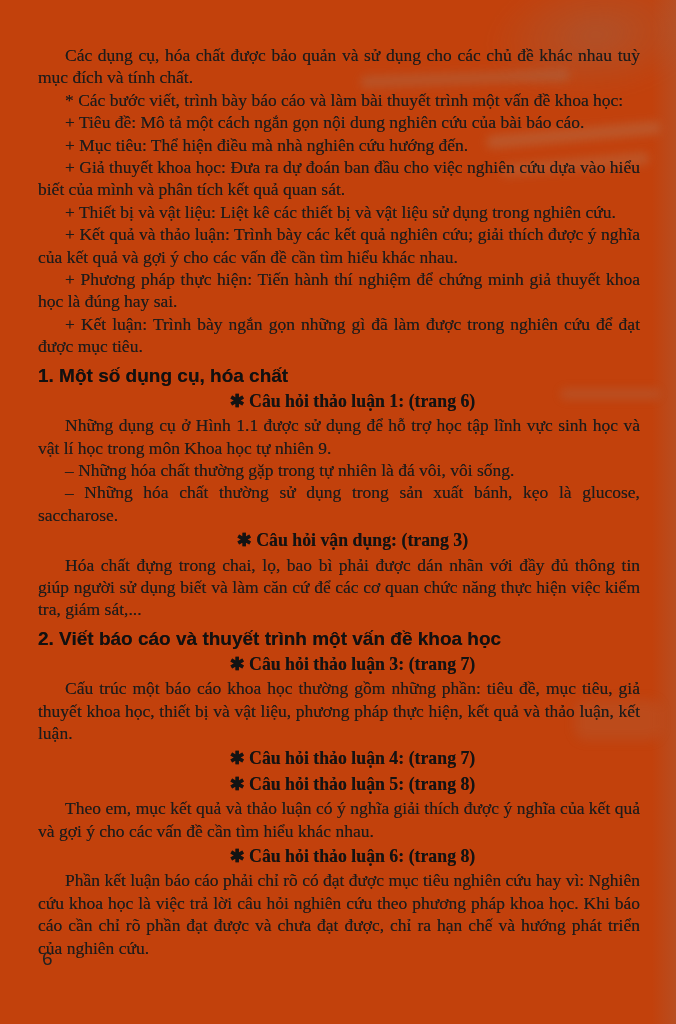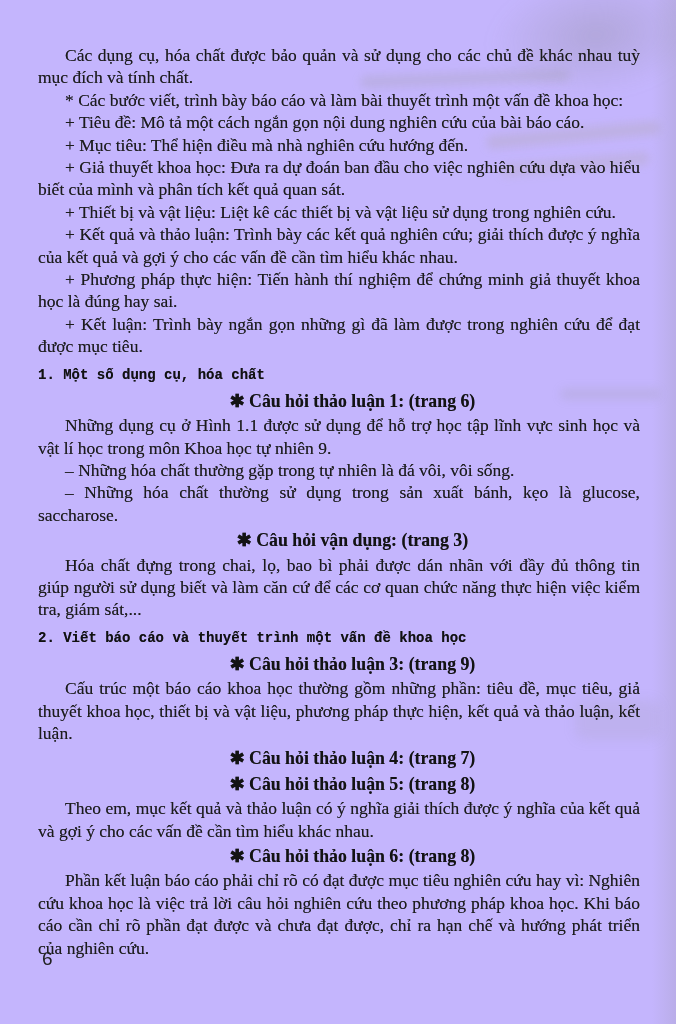--- a/index.html
+++ b/index.html
@@ -2,21 +2,21 @@
 <html lang="vi"><head>
 <meta charset="utf-8">
 <style>
   html, body { margin: 0; padding: 0; background: #e8e8e6; }
 
   .page {
     position: relative;
     width: 676px;
     height: 1024px;
     margin: 0 auto;
-    background: #c4b5fd;
+    background: #c2410c;
     overflow: hidden;
     font-family: "Liberation Serif", serif;
     color: #1c1c1c;
   }
 
   .content {
     position: absolute;
     left: 38px;
     top: 44px;
     width: 602px;
@@ -26,23 +26,23 @@
     margin: 0;
     font-size: 17.5px;
     line-height: 22.4px;
     text-align: justify;
     text-indent: 27px;
     text-shadow: 0 0 0.5px rgba(20,20,20,0.55);
   }
 
   .h-sans {
     margin: 6px 0 3px 0;
-    font-family: Liberation Mono, monospace;
+    font-family: Liberation Sans, sans-serif;
     font-weight: bold;
-    font-size: 14px;
+    font-size: 19px;
     line-height: 23px;
     color: #111;
     text-shadow: 0 0 0.5px rgba(0,0,0,0.5);
   }
 
   .h-q {
     margin: 3px 0 2px 0;
     padding-left: 27px;
     font-weight: bold;
     font-size: 17.8px;
@@ -141,21 +141,21 @@
 
     <h2 class="h-sans">1. Một số dụng cụ, hóa chất</h2>
     <h3 class="h-q">✱ Câu hỏi thảo luận 1: (trang 6)</h3>
     <p class="para">Những dụng cụ ở Hình 1.1 được sử dụng để hỗ trợ học tập lĩnh vực sinh học và vật lí học trong môn Khoa học tự nhiên 9.</p>
     <p class="para">– Những hóa chất thường gặp trong tự nhiên là đá vôi, vôi sống.</p>
     <p class="para">– Những hóa chất thường sử dụng trong sản xuất bánh, kẹo là glucose, saccharose.</p>
     <h3 class="h-q">✱ Câu hỏi vận dụng: (trang 3)</h3>
     <p class="para">Hóa chất đựng trong chai, lọ, bao bì phải được dán nhãn với đầy đủ thông tin giúp người sử dụng biết và làm căn cứ để các cơ quan chức năng thực hiện việc kiểm tra, giám sát,...</p>
 
     <h2 class="h-sans">2. Viết báo cáo và thuyết trình một vấn đề khoa học</h2>
-    <h3 class="h-q">✱ Câu hỏi thảo luận 3: (trang 9)</h3>
+    <h3 class="h-q">✱ Câu hỏi thảo luận 3: (trang 7)</h3>
     <p class="para">Cấu trúc một báo cáo khoa học thường gồm những phần: tiêu đề, mục tiêu, giả thuyết khoa học, thiết bị và vật liệu, phương pháp thực hiện, kết quả và thảo luận, kết luận.</p>
     <h3 class="h-q">✱ Câu hỏi thảo luận 4: (trang 7)</h3>
     <h3 class="h-q">✱ Câu hỏi thảo luận 5: (trang 8)</h3>
     <p class="para">Theo em, mục kết quả và thảo luận có ý nghĩa giải thích được ý nghĩa của kết quả và gợi ý cho các vấn đề cần tìm hiểu khác nhau.</p>
     <h3 class="h-q">✱ Câu hỏi thảo luận 6: (trang 8)</h3>
     <p class="para">Phần kết luận báo cáo phải chỉ rõ có đạt được mục tiêu nghiên cứu hay vì: Nghiên cứu khoa học là việc trả lời câu hỏi nghiên cứu theo phương pháp khoa học. Khi báo cáo cần chỉ rõ phần đạt được và chưa đạt được, chỉ ra hạn chế và hướng phát triển của nghiên cứu.</p>
   </div>
 
   <div class="page-number">6</div>
 </div>

